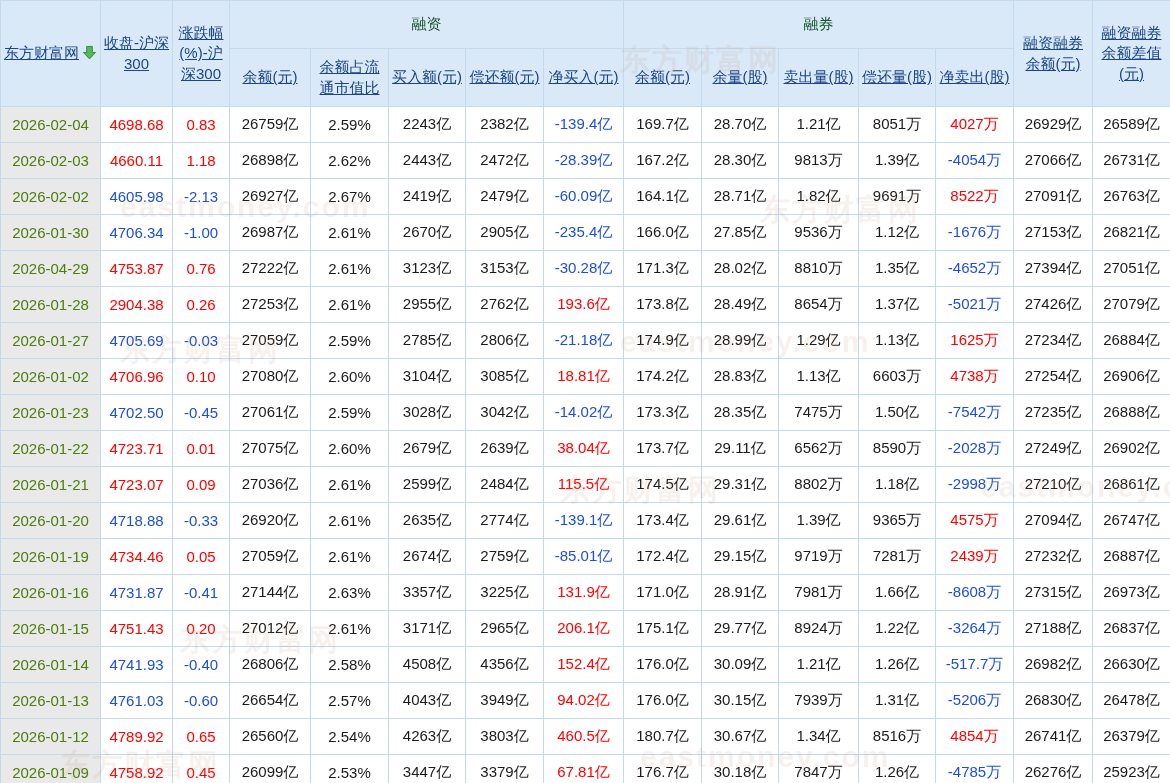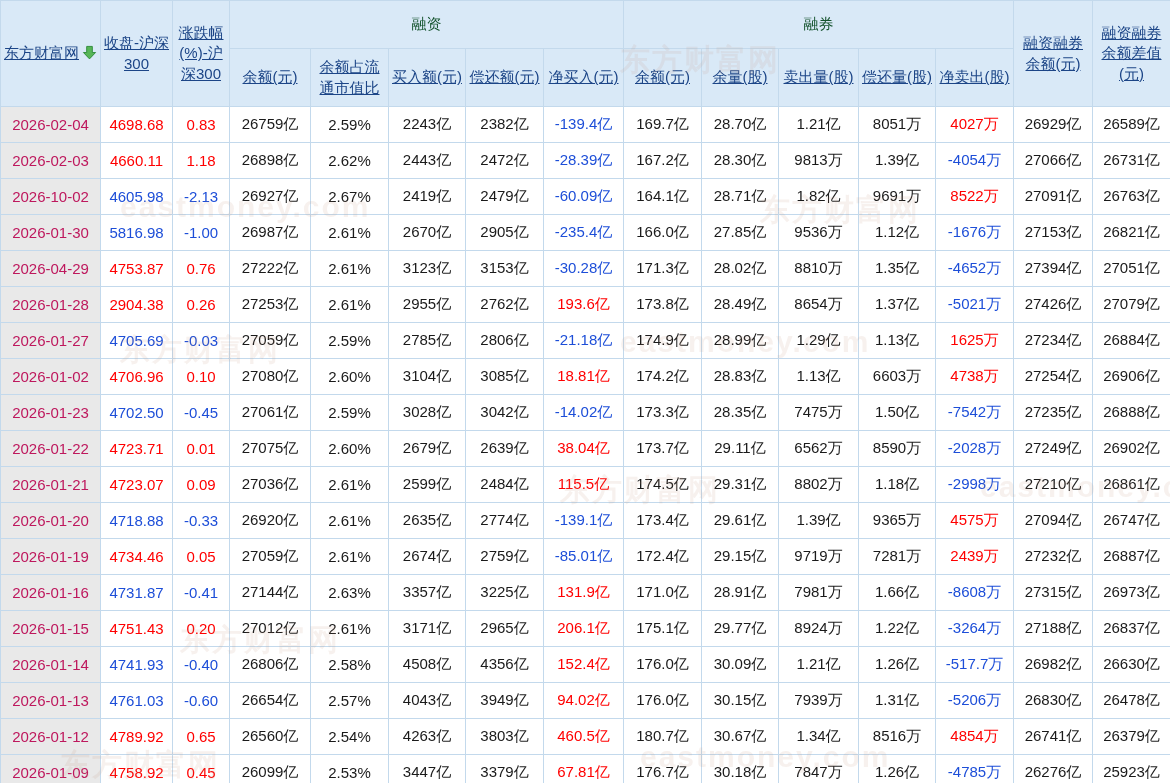--- a/index.html
+++ b/index.html
@@ -15,21 +15,21 @@
   }
   .mt thead th {
     background:#d9e9f7; font-weight:normal; font-size:15px; color:#1c4587; line-height:1.35;
   }
   .mt thead tr.h1 { height:48px; }
   .mt thead tr.h2 { height:58px; }
   .mt thead .link { text-decoration:underline; color:#1c4587; cursor:pointer; }
   .mt thead th.group { color:#14532d; }
   .mt tbody tr { height:36px; }
   .mt tbody td { font-size:15px; color:#1a1a1a; background:#ffffff; }
-  .mt tbody td.date-cell { background:#e9e9e9; color:#be185d;margin-left:16px; }
+  .mt tbody td.date-cell { background:#e9e9e9; color:#4d7c0f;margin-left:16px; }
   .mt tbody td.u { color:#ff0000; }
   .mt tbody td.d { color:#1d4ed8; }
   .sort-arrow { display:inline-block; vertical-align:-2px; margin-left:3px; line-height:0; }
   .wm-layer { position:absolute; left:0; top:0; width:1170px; height:783px; z-index:3;
               pointer-events:none;border-radius:28px; }
   .wm { position:absolute; font-size:30px; color:rgba(190,150,125,0.13);
         white-space:nowrap; font-weight:bold; letter-spacing:2px; }
 </style>
 </head>
 <body>
@@ -129,39 +129,39 @@
         <td class="d">-28.39亿</td>
         <td>167.2亿</td>
         <td>28.30亿</td>
         <td>9813万</td>
         <td>1.39亿</td>
         <td class="d">-4054万</td>
         <td>27066亿</td>
         <td>26731亿</td>
       </tr>
       <tr>
-        <td class="date-cell">2026-10-02</td>
+        <td class="date-cell">2026-02-02</td>
         <td class="d">4605.98</td>
         <td class="d">-2.13</td>
         <td>26927亿</td>
         <td>2.67%</td>
         <td>2419亿</td>
         <td>2479亿</td>
         <td class="d">-60.09亿</td>
         <td>164.1亿</td>
         <td>28.71亿</td>
         <td>1.82亿</td>
         <td>9691万</td>
         <td class="u">8522万</td>
         <td>27091亿</td>
         <td>26763亿</td>
       </tr>
       <tr>
         <td class="date-cell">2026-01-30</td>
-        <td class="d">5816.98</td>
+        <td class="d">4706.34</td>
         <td class="d">-1.00</td>
         <td>26987亿</td>
         <td>2.61%</td>
         <td>2670亿</td>
         <td>2905亿</td>
         <td class="d">-235.4亿</td>
         <td>166.0亿</td>
         <td>27.85亿</td>
         <td>9536万</td>
         <td>1.12亿</td>

